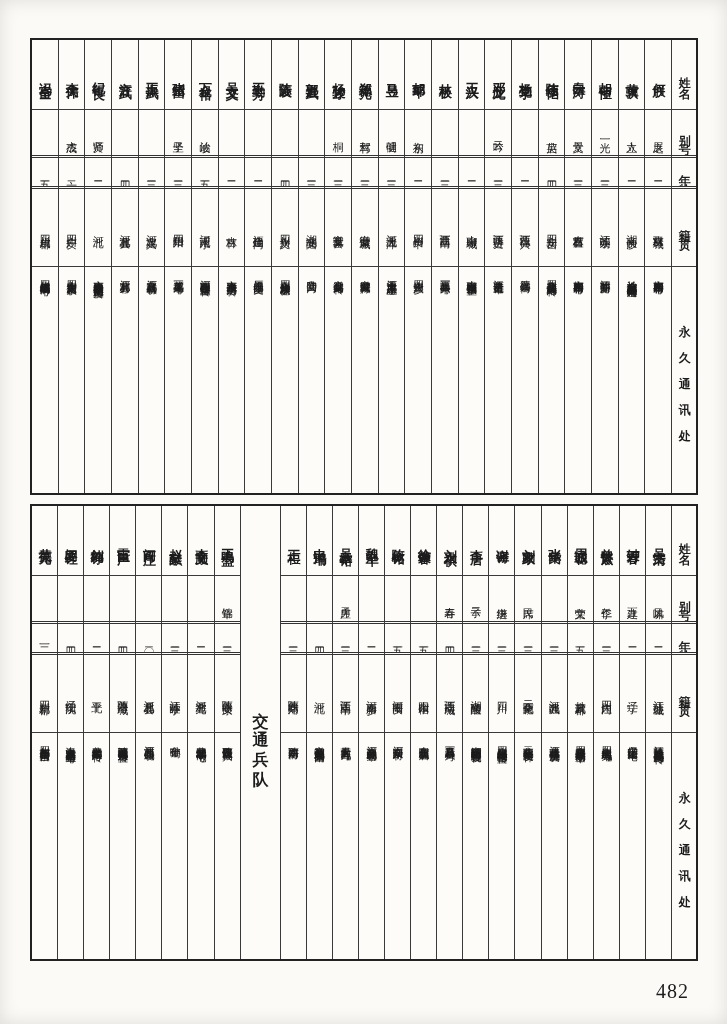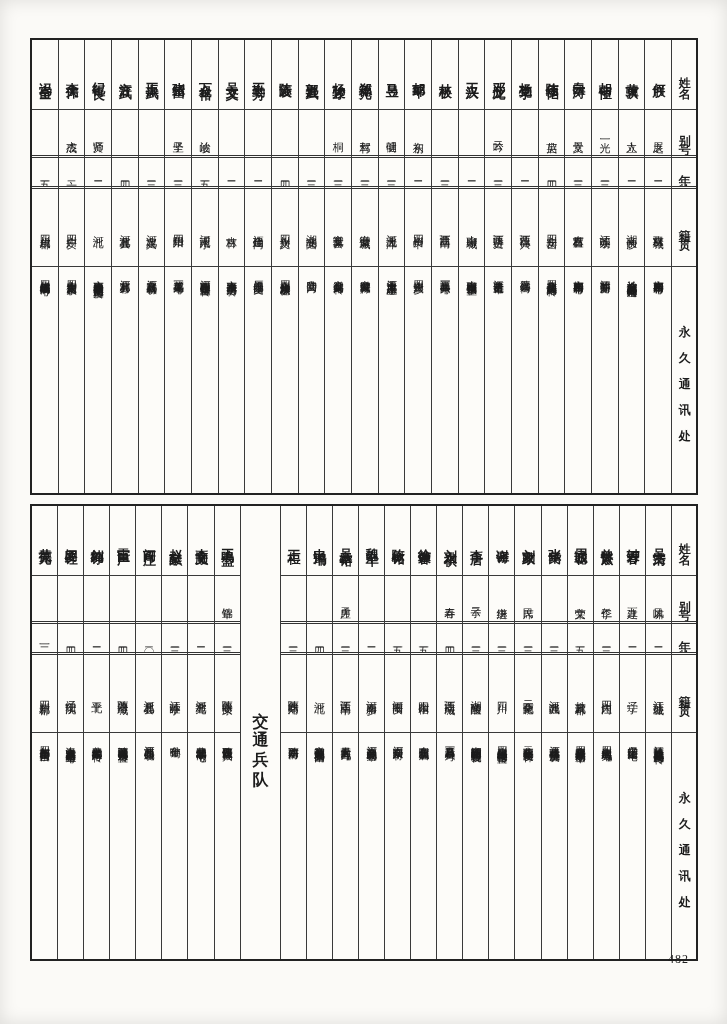--- a/index.html
+++ b/index.html
@@ -61,22 +61,22 @@
   .cell-address{
     height:226px;font-size:10.5px;
     justify-content:flex-start;
     padding-top:5px;
     border-bottom:none;
     letter-spacing:.5px;
   }
   .label-cell{font-weight:bold;font-size:12px;letter-spacing:10px;padding-top:4px;}
   .label-cell.cell-address{letter-spacing:26px;justify-content:center;padding-top:0;}
   .page-number{
-    position:absolute;right:38px;top:952px;
-    font-size:12px;letter-spacing:1px;
+    position:absolute;right:38px;top:980px;
+    font-size:20px;letter-spacing:1px;
   }
 </style>
 </head>
 <body>
 
 <div class="sheet">
   <div class="content">
     <div class="dir-table">
         <div class="col header-col">
           <div class="cell cell-name label-cell">姓名</div>

